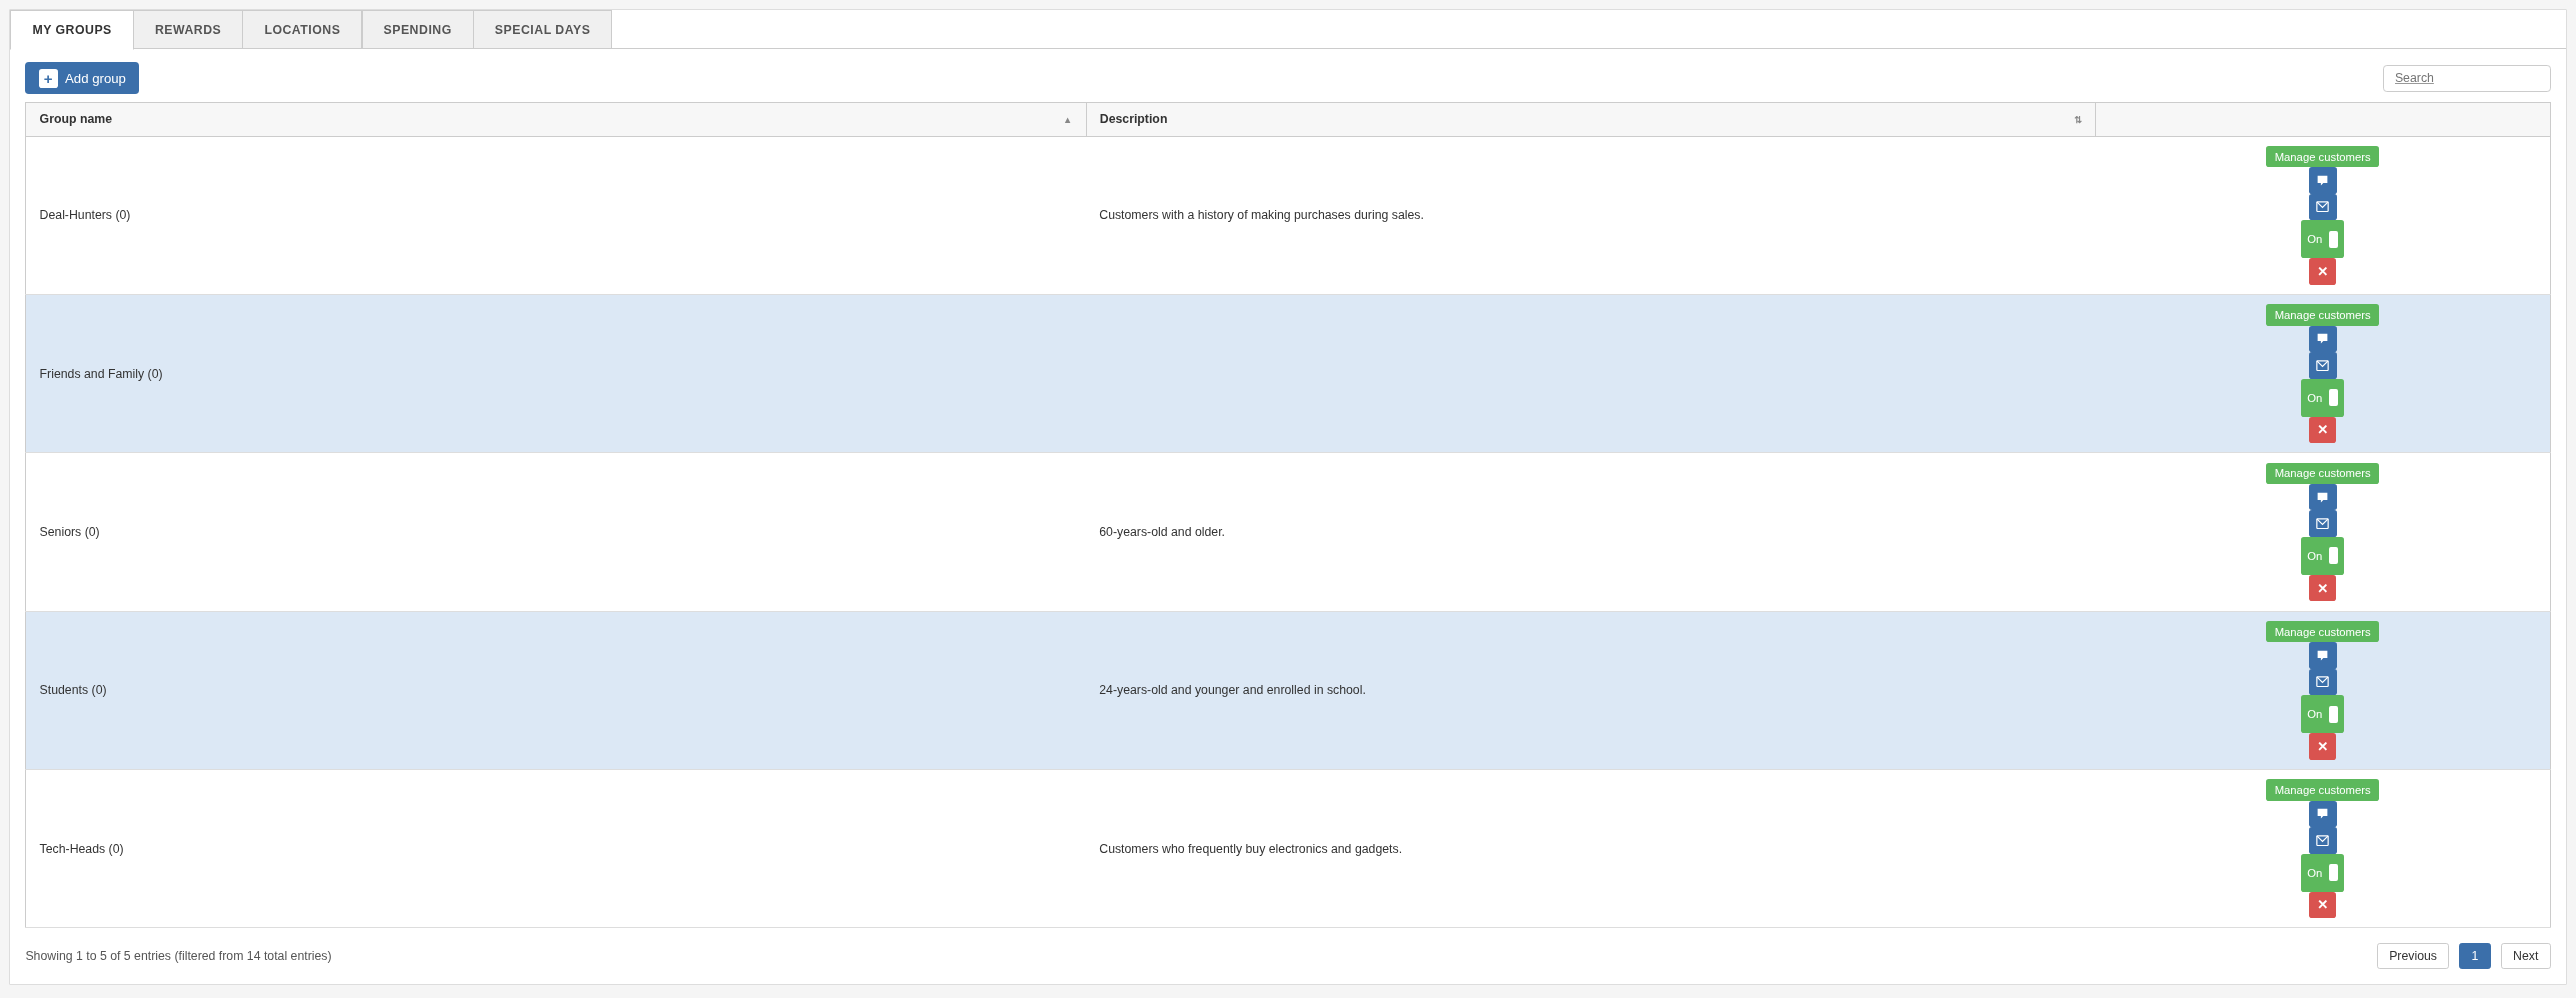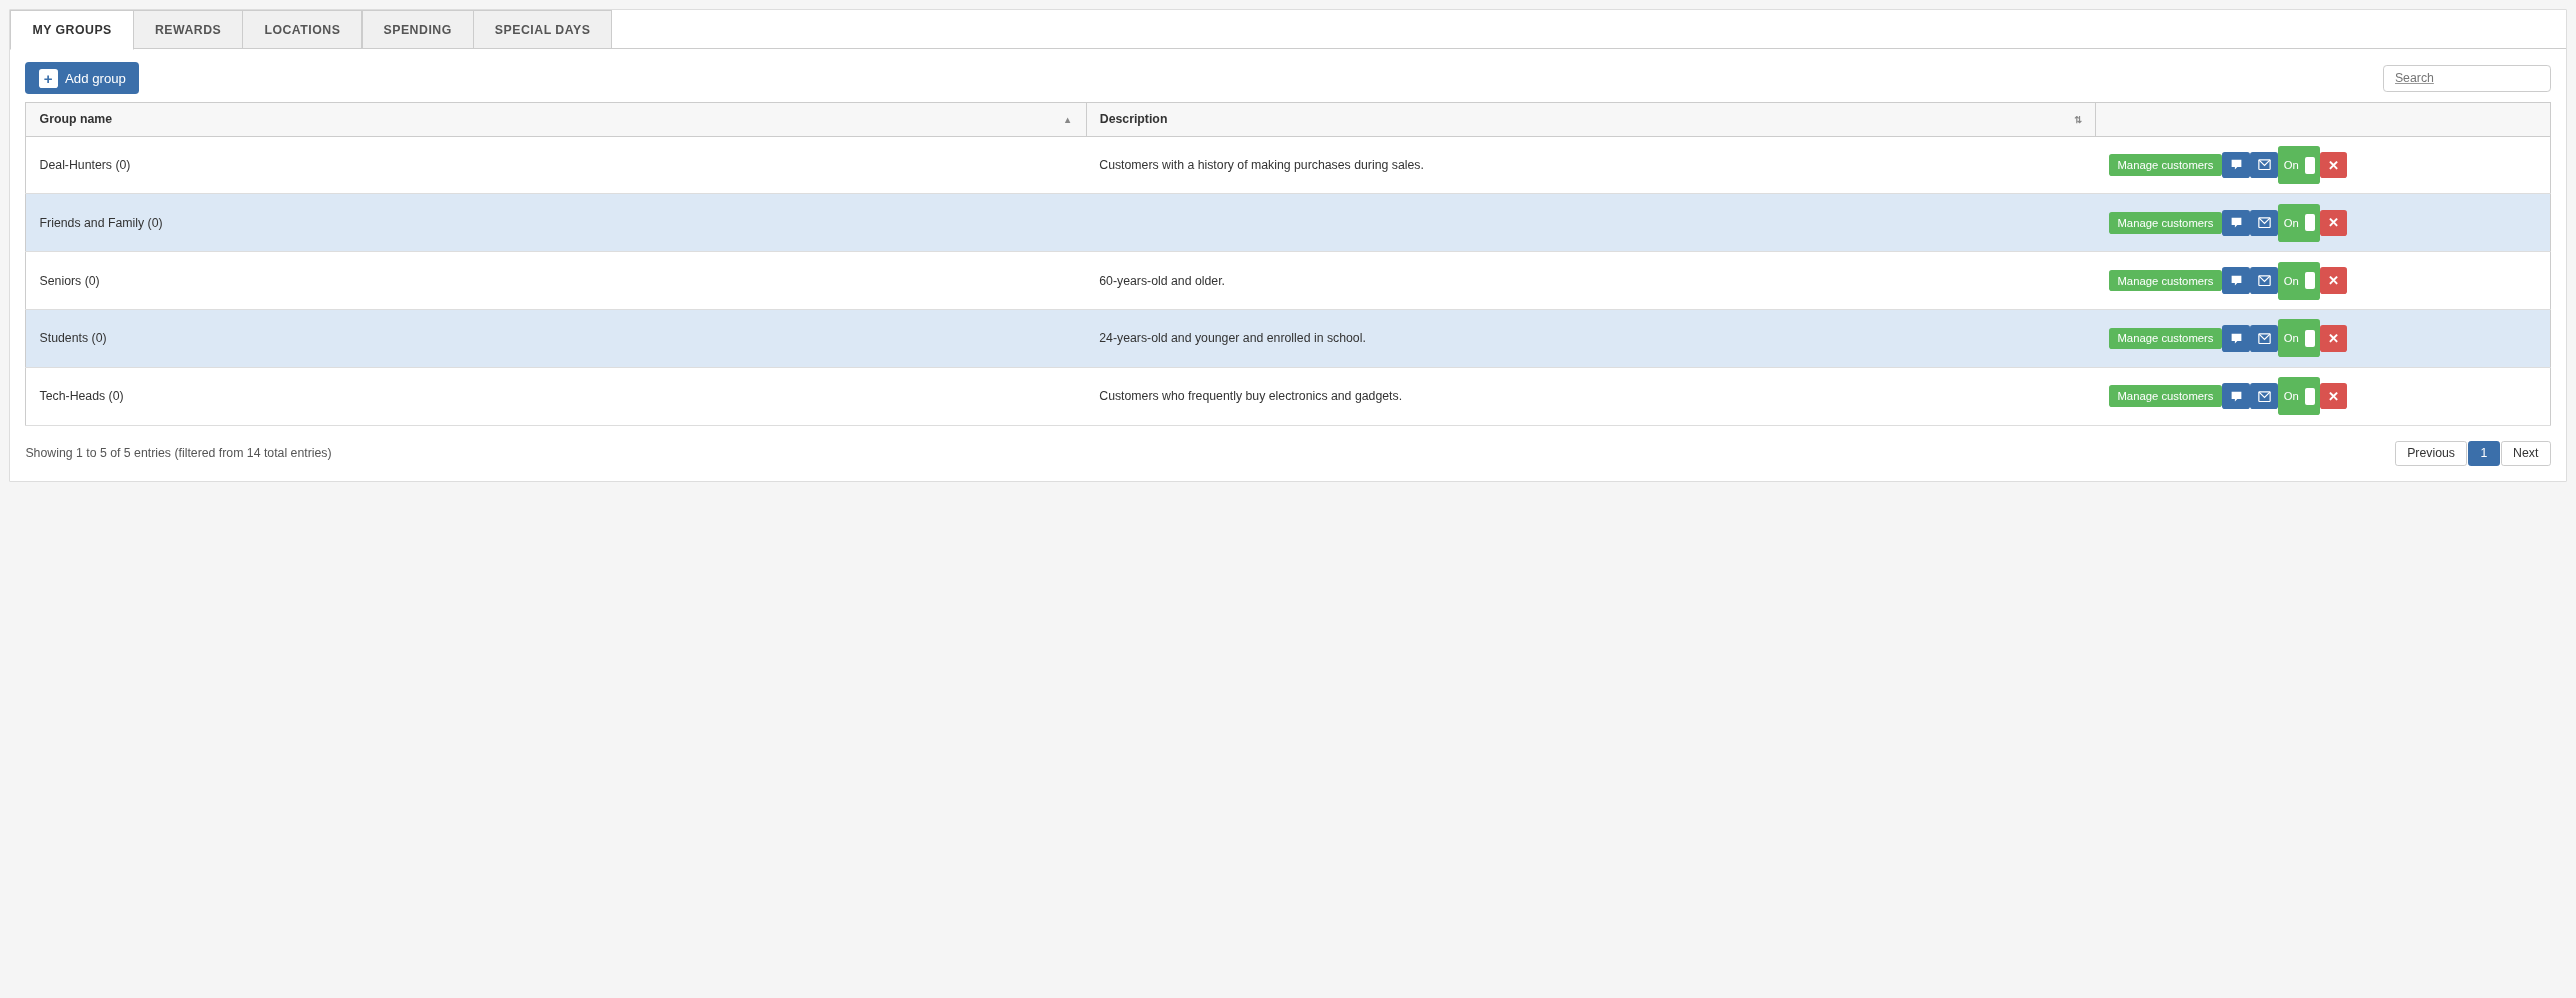--- a/index.html
+++ b/index.html
@@ -109,20 +109,21 @@
       padding: 9.4px 13.2px;
       font-size: 12.3px;
       vertical-align: middle;
     }
 
     
     .actions-cell {
       display: flex;
       align-items: center;
       gap: 0;
+      flex-direction: column;
     }
     .btn-manage {
       background: #5cb85c;
       color: #fff;
       border: none;
       padding: 4.7px 8.5px;
       border-radius: 2.8px;
       cursor: pointer;
       font-size: 11.3px;
       white-space: nowrap;
@@ -197,21 +198,21 @@
       display: flex;
       justify-content: space-between;
       align-items: center;
       padding: 15px 15px;
       font-size: 12.3px;
       color: #555;
     }
     .pagination {
       display: flex;
       align-items: flex-start;
-      gap: 1px;
+      gap: 10px;
       margin-left: 48px;
     }
     .btn-page {
       border: 0.9px solid #ccc;
       background: #fff;
       color: #333;
       padding: 4.7px 11.3px;
       border-radius: 2.8px;
       cursor: pointer;
       font-size: 12.3px;

